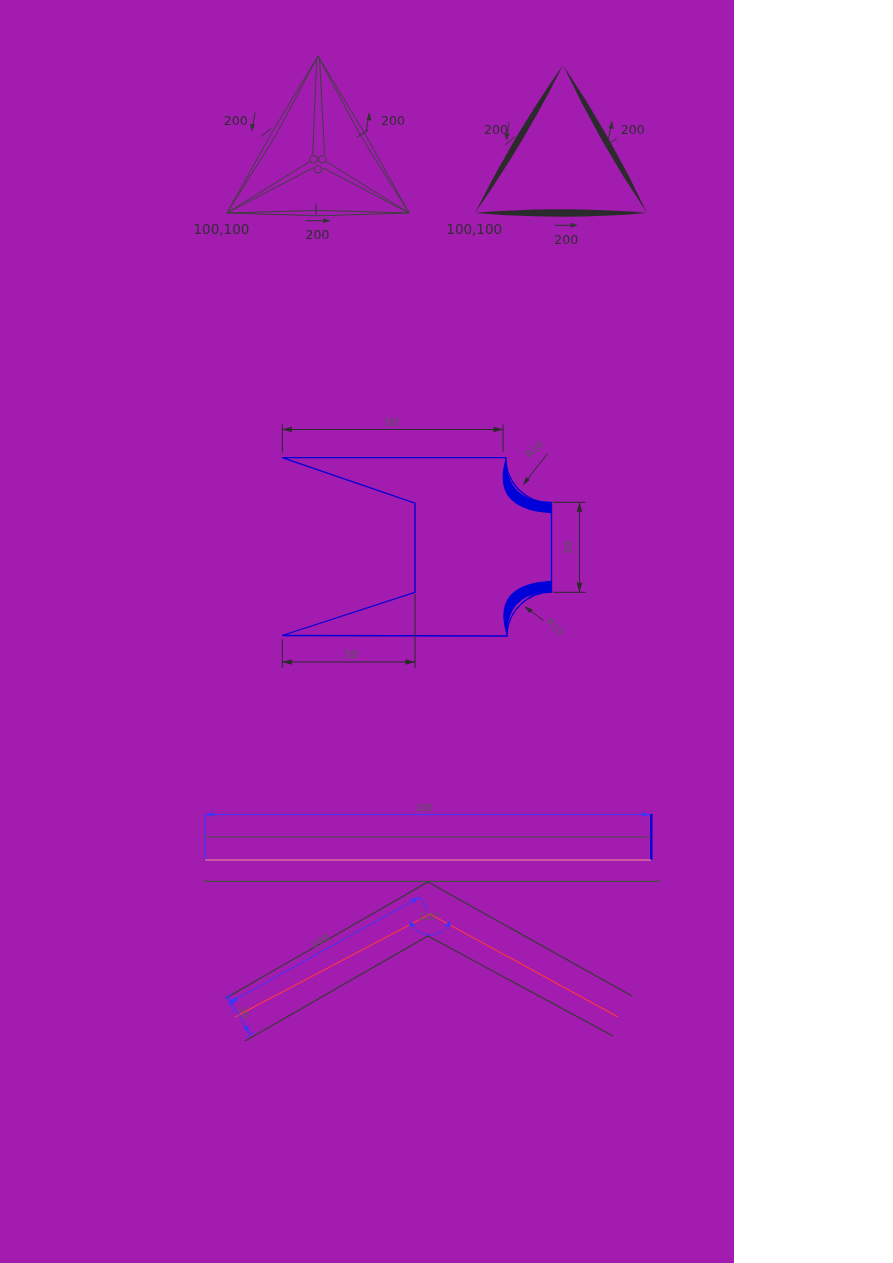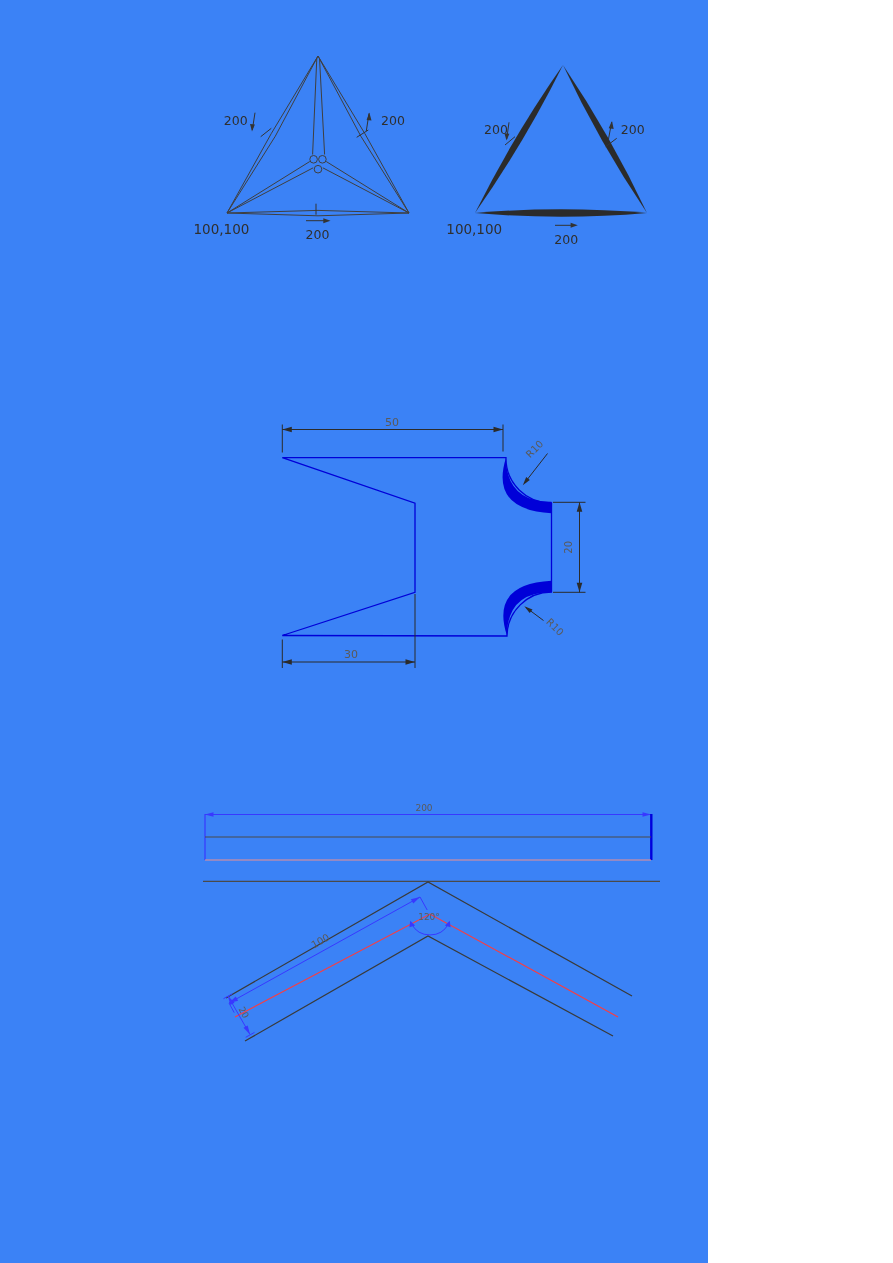--- a/index.html
+++ b/index.html
@@ -1,16 +1,16 @@
 <!DOCTYPE html>
 <html><head>
 <meta charset="utf-8">
 <style>
   html,body{margin:0;padding:0;background:#ffffff;}
-  .page{position:relative;width:708px;height:1263px;background:#3b82f6;overflow:hidden;}
+  .page{position:relative;width:708px;height:1263px;background:#a21caf;overflow:hidden;padding-left:26px;}
   svg{position:absolute;left:0;top:0;}
   text{font-family:"DejaVu Sans", sans-serif;}
   .scan-text{fill:#2f2f2f;font-size:12.5px;}
   .scan-text-lg{fill:#2f2f2f;font-size:13.5px;}
   .dim-text{fill:#5a5a5a;font-size:11px;}
   .dim-text-sm{fill:#5a5a5a;font-size:10px;}
   .dim-text-xs{fill:#5a5a5a;font-size:9px;}
   .mid{text-anchor:middle;}
 </style>
 </head>

